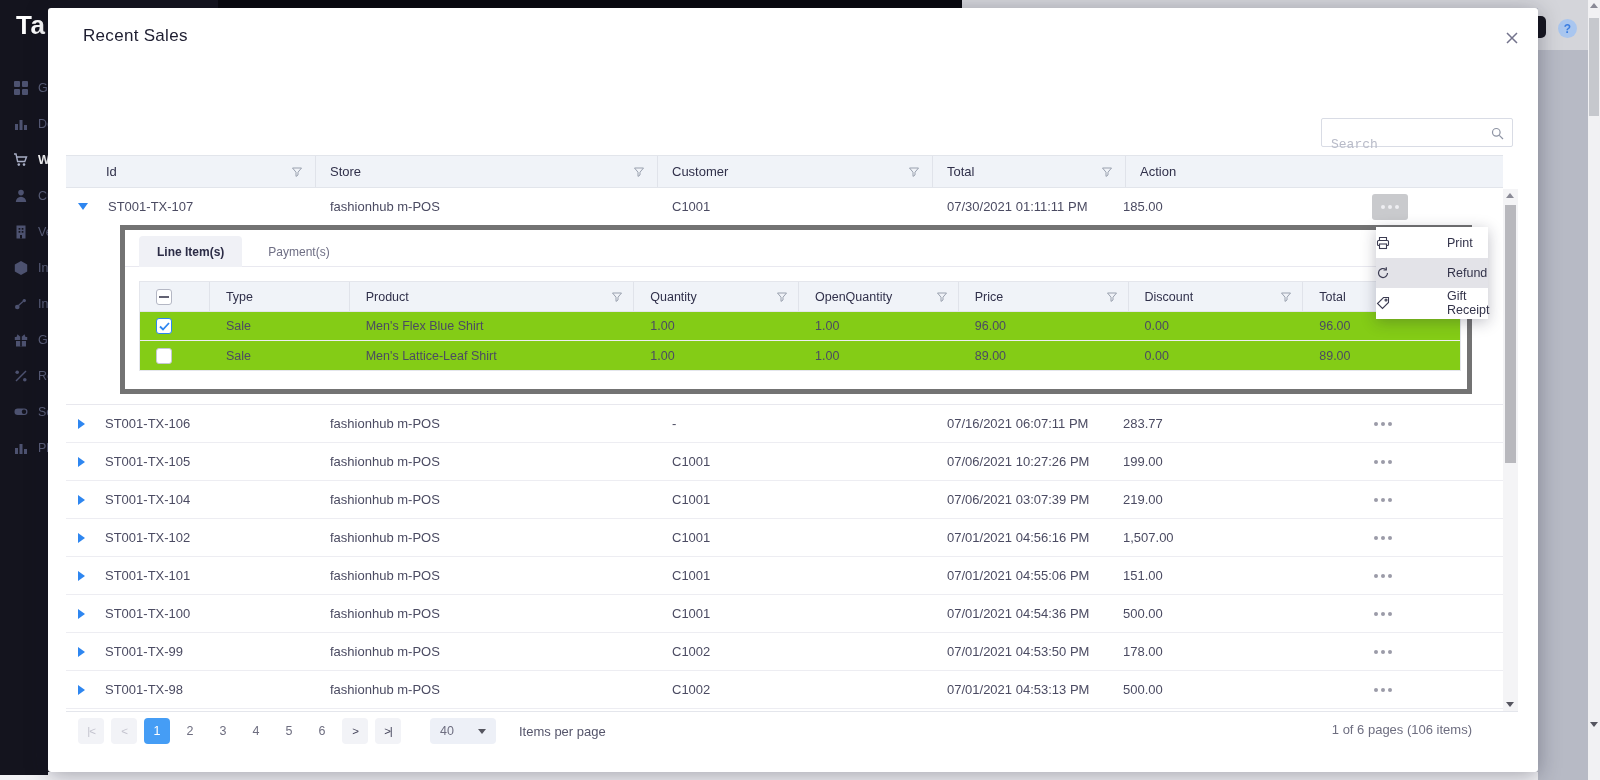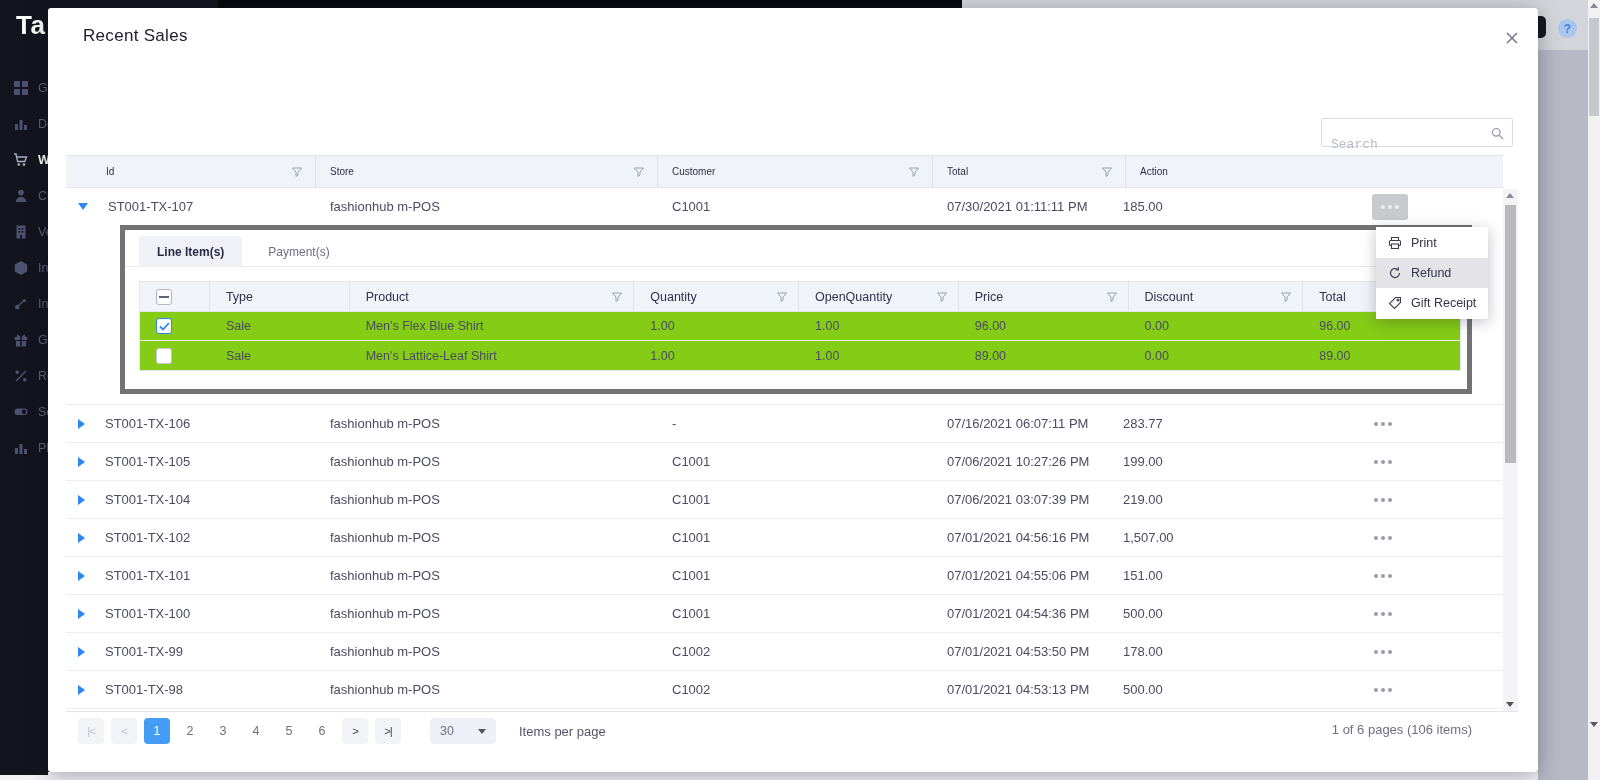--- a/index.html
+++ b/index.html
@@ -44,21 +44,21 @@
 
   .search-box { position:absolute; right:25px; top:110px; width:192px; height:29px; border:1px solid #d9dce5; border-radius:2px; background:#fff; }
   .search-box input { position:absolute; left:0; top:12px; width:100%; height:100%; border:none; outline:none; background:transparent;
     padding:0 28px 0 9px; font-size:13px; color:#4c4c62; font-family:Liberation Mono, monospace; }
   .search-box input::placeholder { color:#b8bbc8; }
   .search-icon { position:absolute; right:8px; top:7px; }
 
   
   .mtable { position:absolute; left:18px; top:147px; width:1452px; height:557px; border-bottom:1px solid #e4e6ec; }
   .mt-head { display:flex; width:1437px; height:33px; background:#f0f3f8; border-top:1px solid #e2e5eb; border-bottom:1px solid #e2e5eb; }
-  .hc { position:relative; display:flex; align-items:center; padding-left:14px; font-size:10px; color:#30304a; border-right:1px solid #e0e3ea; }
+  .hc { position:relative; display:flex; align-items:center; padding-left:14px; font-size:13px; color:#30304a; border-right:1px solid #e0e3ea; }
   .hc:last-child { border-right:none; }
   .hc .funnel { position:absolute; right:12px; top:10px; }
   .hc-id { padding-left:40px; }
   .w-id{width:250px} .w-store{width:342px} .w-cust{width:275px} .w-date{width:176px} .w-total{width:193px} .w-action{width:201px}
 
   .mrow { display:flex; width:1437px; height:38px; align-items:center; border-bottom:1px solid #ededf2; font-size:13px; color:#4b4b62; }
   .cell { padding-left:14px; overflow:hidden; white-space:nowrap; }
   .cell-id { display:flex; align-items:center; padding-left:12px; }
   .cell-id .idtxt { margin-left:20px; }
   .tri-right { width:0; height:0; border-top:5px solid transparent; border-bottom:5px solid transparent; border-left:7px solid #2e86f0; }
@@ -94,21 +94,21 @@
 
   
   .table-scrollbar { position:absolute; right:0; top:34px; bottom:0; width:15px; background:#f4f4f6; }
   .ts-up { position:absolute; top:4px; left:3px; }
   .ts-thumb { position:absolute; top:16px; left:2px; width:11px; height:258px; background:#b8b8bd; }
   .ts-down { position:absolute; bottom:4px; left:3px; }
 
   
   .ctx-menu { position:absolute; left:1376px; top:227px; width:112px; background:#fff; z-index:20;
     box-shadow:0 3px 14px rgba(30,30,55,.28); padding:1px 0; }
-  .ctx-item { height:30px; display:flex; align-items:center; padding-left:12px; font-size:12.5px; color:#33334a; cursor:pointer; }
+  .ctx-item { height:30px; display:flex; align-items:center; font-size:12.5px; color:#33334a; cursor:pointer;gap:48px; }
   .ctx-item.hl { background:#e3e3e8; }
   .ctx-item .ci-ico { margin-right:9px; display:flex; }
 
   
   .pagination { position:absolute; left:30px; top:710px; height:26px; display:flex; align-items:center; gap:7px; }
   .pg-btn { width:26px; height:26px; border-radius:4px; display:flex; align-items:center; justify-content:center;
     font-size:11.5px; cursor:pointer; letter-spacing:-1px; }
   .pg-edge { background:#f2f3f7; color:#c3c3ce; }
   .pg-arrow { background:#f2f3f7; color:#44445a; }
   .pg-num { background:transparent; color:#6e6e80; font-size:12.5px; letter-spacing:0; }
@@ -558,21 +558,21 @@
     <div class="pg-btn pg-edge">&lt;</div>
     <div class="pg-btn pg-num active">1</div>
     <div class="pg-btn pg-num">2</div>
     <div class="pg-btn pg-num">3</div>
     <div class="pg-btn pg-num">4</div>
     <div class="pg-btn pg-num">5</div>
     <div class="pg-btn pg-num">6</div>
     <div class="pg-btn pg-arrow">&gt;</div>
     <div class="pg-btn pg-arrow">&gt;|</div>
     <div class="pg-size">
-      <span>30</span>
+      <span>40</span>
       <span class="caret-down"></span>
     </div>
     <span class="pg-label">Items per page</span>
   </div>
   <div class="pg-summary">1 of 6 pages (106 items)</div>
 </div>
 
 <div class="ctx-menu">
   <div class="ctx-item">
     <span class="ci-ico">

